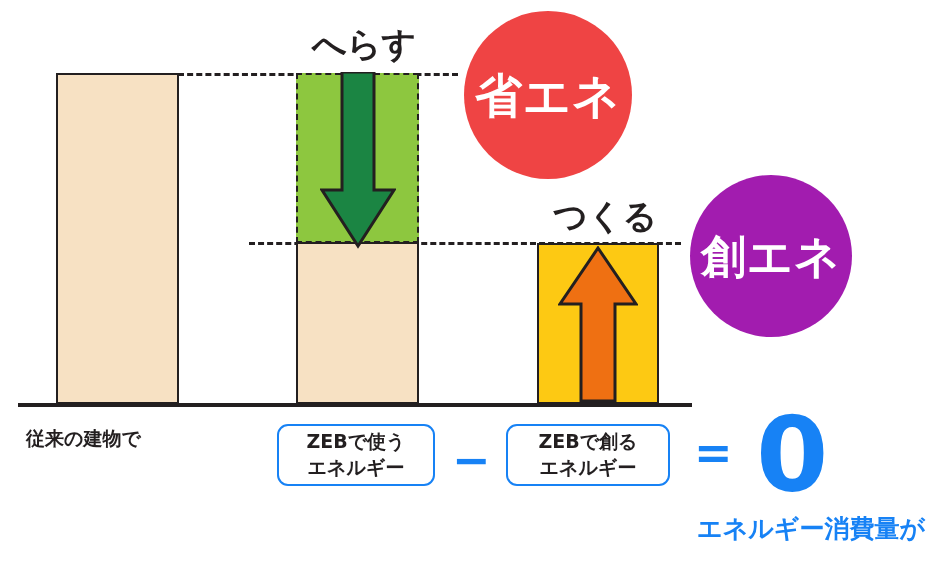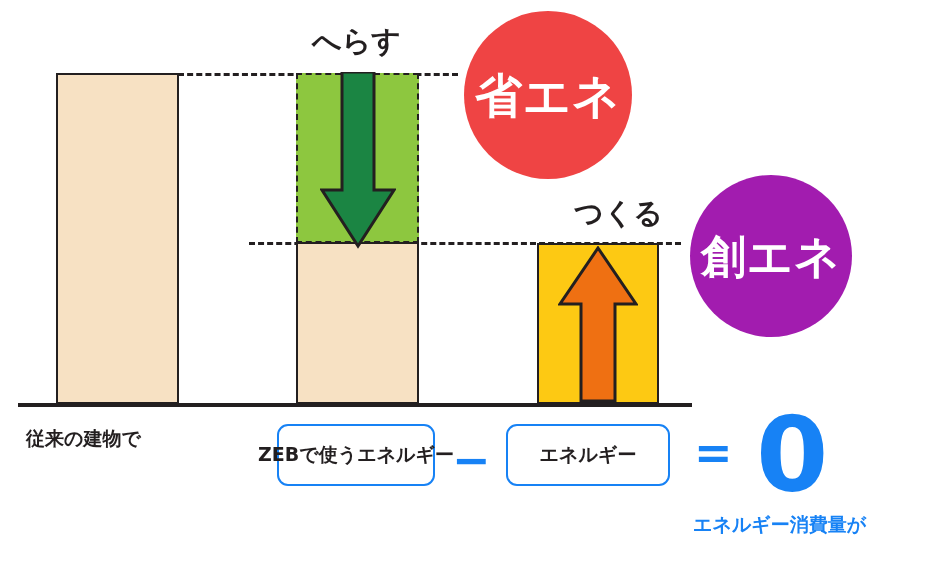--- a/index.html
+++ b/index.html
@@ -74,27 +74,27 @@
     letter-spacing: 1px;
     text-align: center;
     line-height: 1;
   }
   .circle-green  { left: 464px; top: 11px;  width: 168px; height: 168px; background: #ef4444; font-size: 47px; }
   .circle-orange { left: 690px; top: 175px; width: 162px; height: 162px; background: #a21caf; font-size: 45px; }
 
   
   .caption-kana {
     color: #231f20;
-    font-size: 29px;
+    font-size: 34px;
     font-weight: bold;
     line-height: 1;
     white-space: nowrap;
   }
   .cap-herasu { left: 312px; top: 27px; }
-  .cap-tsukuru { left: 553px; top: 199px; margin-left: 21px; }
+  .cap-tsukuru { left: 553px; top: 199px; }
 
   
   .legend-plain {
     left: 26px;
     top: 425px;
     width: 186px;
     color: #231f20;
     font-size: 19px;
     font-weight: bold;
     line-height: 1.38;
@@ -103,21 +103,21 @@
   .legend-box {
     border: 2.5px solid #1782f5;
     border-radius: 11px;
     background: #ffffff;
     color: #231f20;
     font-size: 19px;
     font-weight: bold;
     line-height: 1.35;
     text-align: center;
     display: flex;
-    flex-direction: row;
+    flex-direction: column;
     align-items: center;
     justify-content: center;
     box-sizing: border-box;
     white-space: nowrap;
   }
   .legend-box-use   { left: 277px; top: 424px; width: 158px; height: 62px; }
   .legend-box-gen   { left: 506px; top: 424px; width: 164px; height: 62px; }
 
   .op-sign {
     color: #1782f5;
@@ -132,23 +132,23 @@
     top: 403px;
     color: #1782f5;
     font-size: 104px;
     font-weight: bold;
     line-height: 1;
   }
   .net-zero-text {
     left: 693px;
     top: 512px;
     width: 232px;
-    text-align: left;
+    text-align: right;
     color: #1782f5;
-    font-size: 19px;
+    font-size: 25px;
     font-weight: bold;
     line-height: 1.35;
     white-space: nowrap;
   }
 </style>
 </head>
 <body>
 
 <div id="stage">
 
@@ -185,20 +185,21 @@
   </div>
 
   <div class="abs legend-box legend-box-use">
     <div>ZEBで使う</div>
     <div>エネルギー</div>
   </div>
 
   <div class="abs op-sign op-minus">−</div>
 
   <div class="abs legend-box legend-box-gen">
+    <div>ZEBで創る</div>
     <div>エネルギー</div>
   </div>
 
   <div class="abs op-sign op-equal">=</div>
 
   <div class="abs zero-number">0</div>
 
   <div class="abs net-zero-text">
     <div>エネルギー消費量が</div>
   </div>

